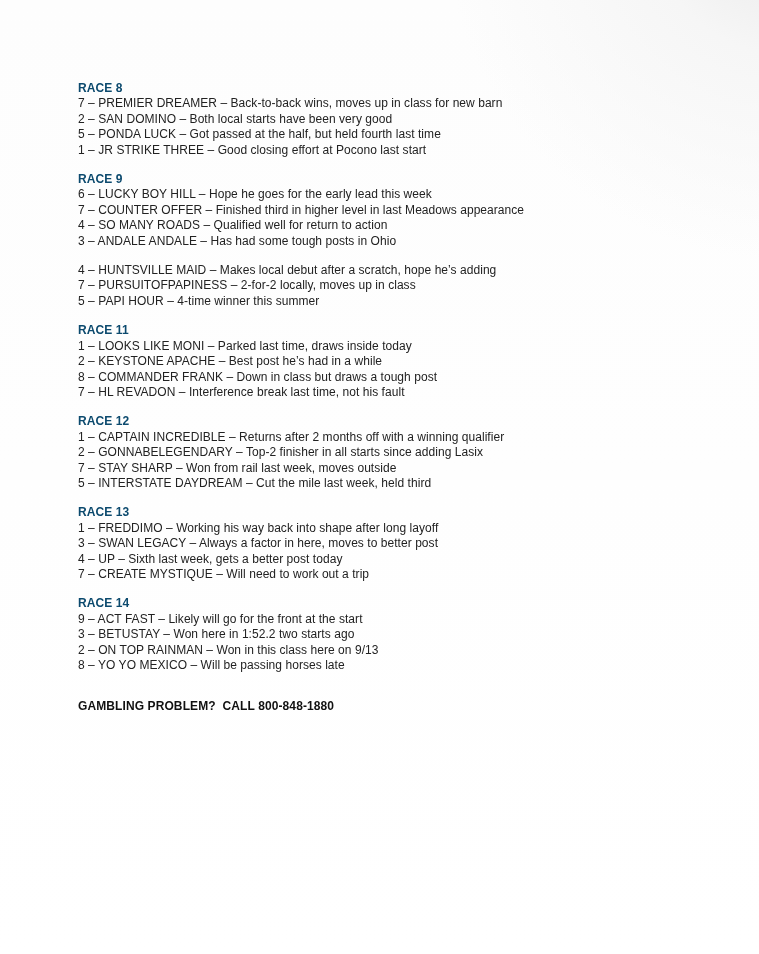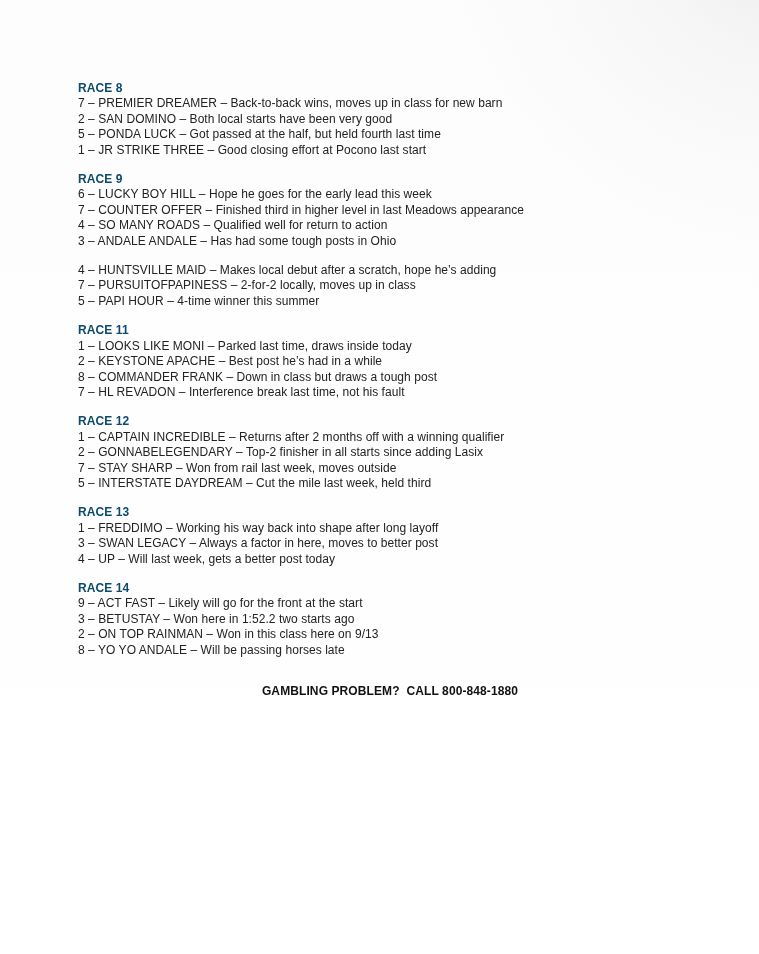--- a/index.html
+++ b/index.html
@@ -44,21 +44,20 @@
     line-height: 15.4px;
     letter-spacing: 0.05px;
     white-space: nowrap;
   }
 
   .footer-line {
     margin-top: 26px;
     font-size: 12px;
     font-weight: 700;
     color: #111111;
-    text-align: center;
     letter-spacing: 0.1px;
     white-space: pre;
   }
 </style>
 </head>
 <body>
 
 <div class="page">
   <div id="races-container">
   <div class="race-section">
@@ -96,25 +95,26 @@
   <div class="pick-line"><span>1</span> – <span>CAPTAIN INCREDIBLE</span> – <span>Returns after 2 months off with a winning qualifier</span></div>
         <div class="pick-line"><span>2</span> – <span>GONNABELEGENDARY</span> – <span>Top-2 finisher in all starts since adding Lasix</span></div>
         <div class="pick-line"><span>7</span> – <span>STAY SHARP</span> – <span>Won from rail last week, moves outside</span></div>
         <div class="pick-line"><span>5</span> – <span>INTERSTATE DAYDREAM</span> – <span>Cut the mile last week, held third</span></div>
       </div>
 
   <div class="race-section">
     <div class="race-title">RACE 13</div>
   <div class="pick-line"><span>1</span> – <span>FREDDIMO</span> – <span>Working his way back into shape after long layoff</span></div>
         <div class="pick-line"><span>3</span> – <span>SWAN LEGACY</span> – <span>Always a factor in here, moves to better post</span></div>
-        <div class="pick-line"><span>4</span> – <span>UP</span> – <span>Will last week, gets a better post today</span></div>
+        <div class="pick-line"><span>4</span> – <span>UP</span> – <span>Sixth last week, gets a better post today</span></div>
+        <div class="pick-line"><span>7</span> – <span>CREATE MYSTIQUE</span> – <span>Will need to work out a trip</span></div>
       </div>
 
   <div class="race-section">
     <div class="race-title">RACE 14</div>
         <div class="pick-line"><span>9</span> – <span>ACT FAST</span> – <span>Likely will go for the front at the start</span></div>
         <div class="pick-line"><span>3</span> – <span>BETUSTAY</span> – <span>Won here in 1:52.2 two starts ago</span></div>
         <div class="pick-line"><span>2</span> – <span>ON TOP RAINMAN</span> – <span>Won in this class here on 9/13</span></div>
-        <div class="pick-line"><span>8</span> – <span>YO YO ANDALE</span> – <span>Will be passing horses late</span></div>
+        <div class="pick-line"><span>8</span> – <span>YO YO MEXICO</span> – <span>Will be passing horses late</span></div>
       </div>
 </div>
   <div class="footer-line">GAMBLING PROBLEM?  CALL 800-848-1880</div>
 </div>
 
 </body></html>

